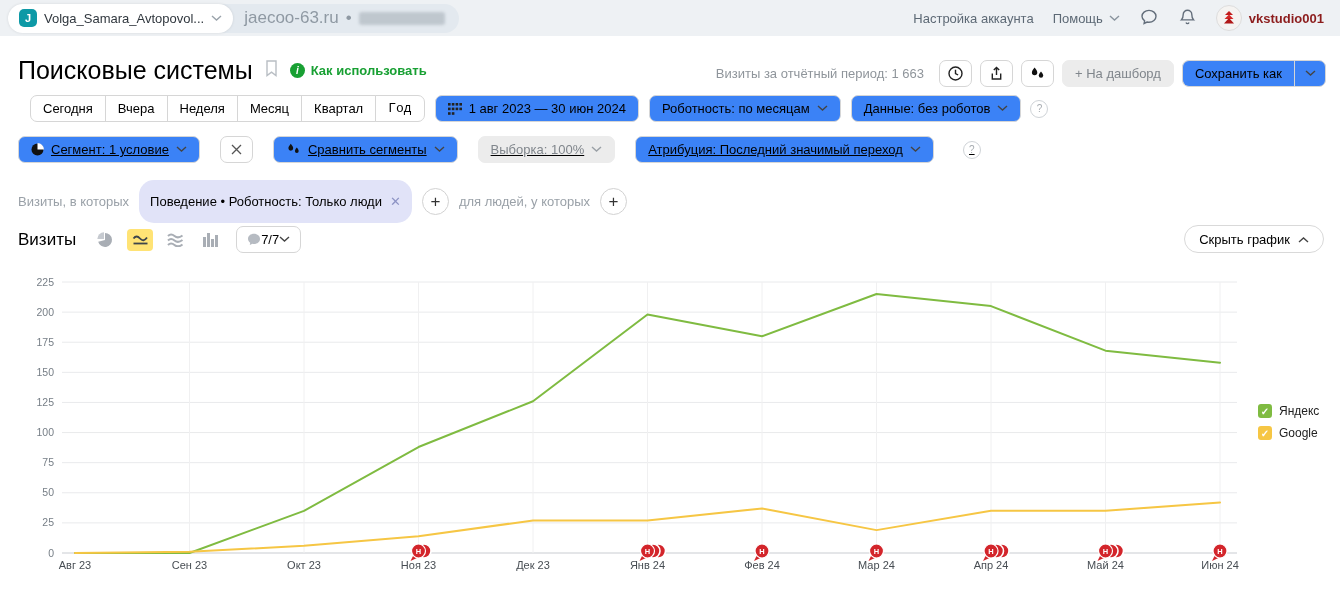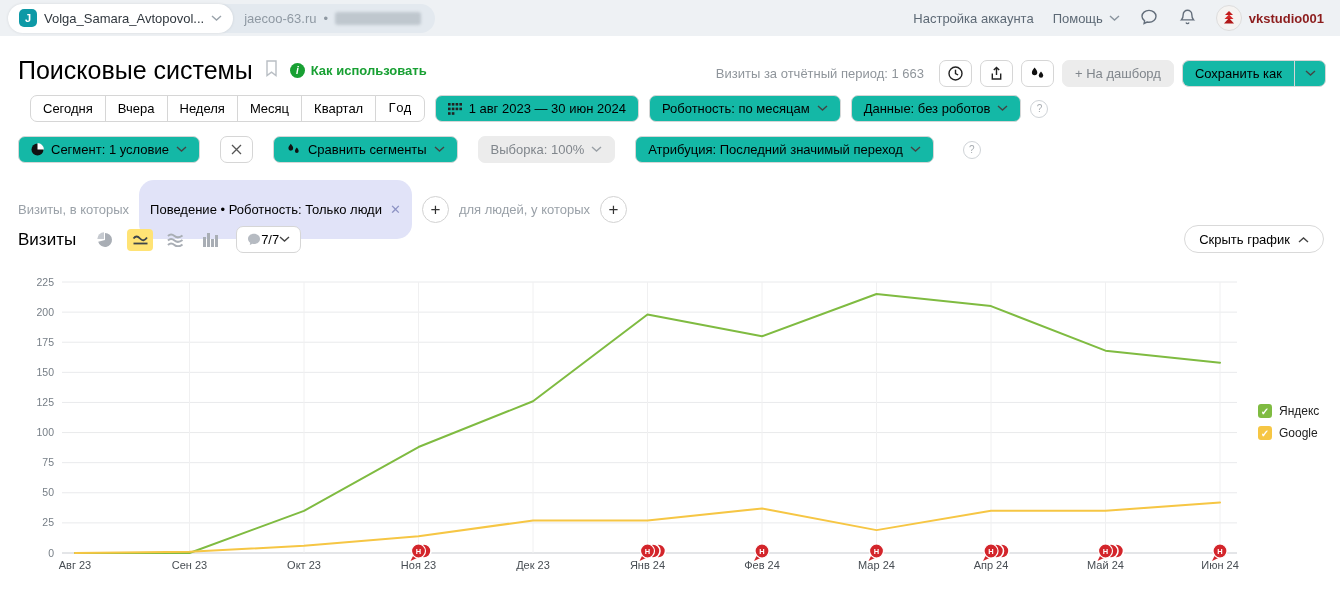--- a/index.html
+++ b/index.html
@@ -7,62 +7,62 @@
           font-family:"Liberation Sans",sans-serif;color:#000;}
   
   .topbar{position:absolute;left:0;top:0;width:1340px;height:36px;background:#eef1f4;
           display:flex;align-items:center;justify-content:space-between;box-sizing:border-box;padding:0 16px 0 8px;}
   .counter-group{display:flex;align-items:center;background:#e3e9ef;border-radius:16px;height:29px;}
   .counter-pill{display:flex;align-items:center;gap:7px;background:#fff;border-radius:15px;height:29px;
                 padding:0 11px;box-shadow:0 0 3px rgba(0,0,0,.10);cursor:pointer;}
   .counter-logo{width:18px;height:18px;border-radius:5px;background:#0d99a6;color:#fff;font-size:11px;
                 font-weight:bold;display:flex;align-items:center;justify-content:center;}
   .counter-name{font-size:13px;color:#30373e;}
-  .site-part{display:flex;align-items:center;gap:7px;padding:0 14px 0 11px;font-size:13px;color:#8f99a3;}
+  .site-part{display:flex;align-items:center;gap:7px;padding:0 14px 0 11px;font-size:17px;color:#8f99a3;}
   .redacted{width:86px;height:13px;border-radius:3px;background:#bfc7ce;filter:blur(1.6px);}
   .topbar-right{display:flex;align-items:center;gap:19px;font-size:13px;color:#5d6975;}
   .tb-link{cursor:pointer;display:flex;align-items:center;gap:6px;}
   .avatar{width:24px;height:24px;border-radius:50%;background:#f5f3f1;border:1px solid #ddd;
           display:flex;align-items:center;justify-content:center;overflow:hidden;}
   .user{display:flex;align-items:center;gap:7px;cursor:pointer;}
   .username{font-weight:bold;color:#8c1c1c;font-size:13px;text-align:right;}
   .chev{display:inline-flex;}
   
   .title-row{position:absolute;top:56px;left:18px;display:flex;align-items:center;gap:11px;}
   .page-title{font-size:25px;font-weight:400;color:#000;margin:0;}
   .how-wrap{display:flex;align-items:center;gap:6px;cursor:pointer;}
   .info-i{width:15px;height:15px;border-radius:50%;background:#18a033;color:#fff;font-size:10px;font-weight:bold;
           display:flex;align-items:center;justify-content:center;font-style:italic;}
   .how-link{color:#18a033;font-size:13px;font-weight:bold;}
   .header-actions{position:absolute;top:60px;right:14px;display:flex;align-items:center;gap:8px;}
   .summary{font-size:13px;color:#8f959b;margin-right:7px;}
   .icon-btn{width:33px;height:27px;border:1px solid #d6d6d6;border-radius:7px;background:#fff;
             display:flex;align-items:center;justify-content:center;cursor:pointer;box-sizing:border-box;}
-  .btn{height:27px;border:1px solid #d6d6d6;border-radius:7px;background:#14b8a6;font-size:13px;color:#000;
+  .btn{height:27px;border:1px solid #d6d6d6;border-radius:7px;background:#3b82f6;font-size:13px;color:#000;
        display:inline-flex;align-items:center;padding:0 12px;gap:7px;cursor:pointer;box-sizing:border-box;white-space:nowrap;}
   .btn.disabled{background:#ececec;border-color:#ececec;color:#80868c;cursor:default;}
   .split{display:flex;}
   .split .main{border-radius:7px 0 0 7px;border-right:none;}
   .split .caret{border-radius:0 7px 7px 0;width:32px;justify-content:center;padding:0;}
   
   .row{position:absolute;left:18px;display:flex;align-items:center;}
   .row-presets{top:95px;padding-left:12px;}
   .seg-group{display:flex;}
   .seg-btn{height:27px;border:1px solid #d6d6d6;background:#fff;font-size:13px;color:#000;padding:0 12px;
            margin-left:-1px;cursor:pointer;box-sizing:border-box;display:flex;align-items:center;}
   .seg-btn:first-child{border-radius:7px 0 0 7px;margin-left:0;}
   .seg-btn:last-child{border-radius:0 7px 7px 0;font-family:Liberation Mono, monospace;}
   .gap10{margin-left:10px;}
   .qmark{width:16px;height:16px;border-radius:50%;border:1px solid #cfd3d7;color:#a6abb0;font-size:10px;
          display:flex;align-items:center;justify-content:center;margin-left:9px;background:#fff;}
-  .row-seg{top:136px;gap:20px;}
+  .row-seg{top:136px;gap:20px;text-decoration:underline;}
   .row-filter{top:180px;gap:10px;}
   .gray-label{font-size:13px;color:#9aa1a8;}
   .chip{background:#e1e3f8;border-radius:15px;height:27px;display:flex;align-items:center;
-        padding:16px 11px;font-size:13px;gap:8px;cursor:pointer;}
+        padding:8px 11px;font-size:13px;gap:8px;cursor:pointer;}
   .chip .x{color:#8d93c4;font-size:13px;cursor:pointer;}
   .plus-circle{width:27px;height:27px;border:1px solid #d2d2d2;border-radius:50%;background:#fff;color:#333;
                font-size:17px;line-height:1;display:flex;align-items:center;justify-content:center;cursor:pointer;box-sizing:border-box;}
   
   .metric-row{top:226px;gap:0;}
   .metric-title{font-size:17px;color:#000;}
   .ct-icons{display:flex;align-items:center;gap:9px;margin-left:16px;}
   .ct{width:26px;height:22px;display:flex;align-items:center;justify-content:center;cursor:pointer;}
   .ct.sel{background:#ffe375;border-radius:4px;}
   .goals-pill{border:1px solid #d6d6d6;border-radius:7px;height:27px;display:flex;align-items:center;

